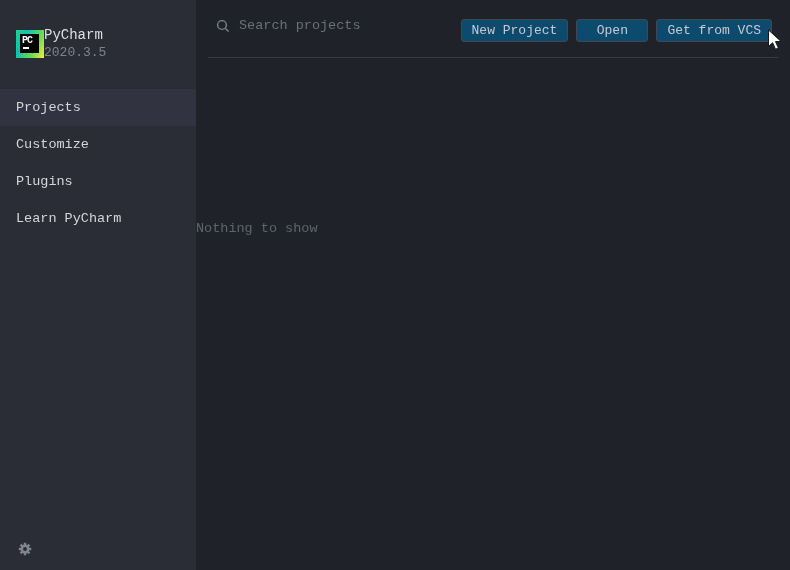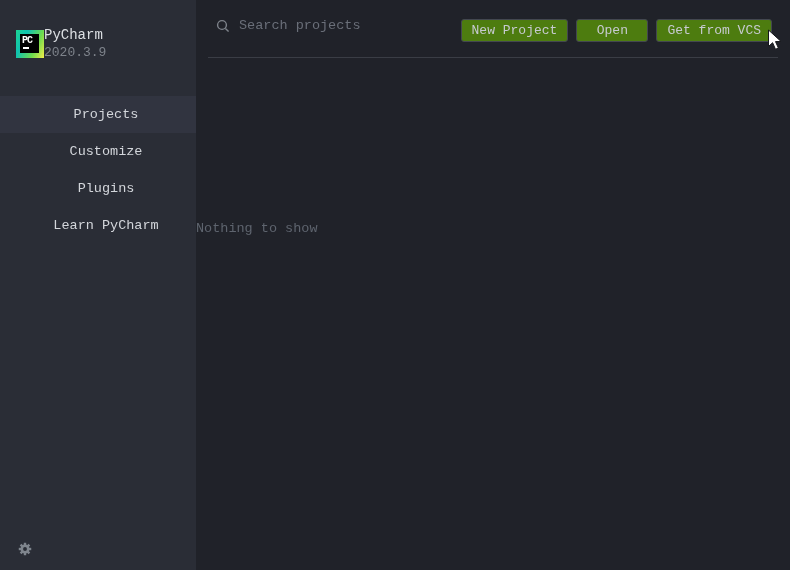--- a/index.html
+++ b/index.html
@@ -31,21 +31,21 @@
     position: absolute; left: 2px; top: 1px;
     color: #fff; font-size: 10px; font-weight: bold; letter-spacing: -1px;
   }
   .logo-inner .dash {
     position: absolute; left: 3px; top: 13px; width: 6px; height: 2px; background: #fff;
   }
   .app-meta { display: flex; flex-direction: column; gap: 3px; }
   .app-title { color: #dde0e4; font-size: 14px; line-height: 15px; }
   .app-version { color: #7e838b; font-size: 13px; line-height: 14px; }
 
-  .sidebar-nav { position: absolute; left: 0; top: 96px; width: 100%; text-align: center; }
+  .sidebar-nav { position: absolute; left: 0; top: 89px; width: 100%; }
   .sidebar-item {
     height: 37px; line-height: 37px; padding-left: 16px;
     color: #d3d6db; font-size: 13.5px; cursor: default; white-space: nowrap;
   }
   .sidebar-item.selected { background: #313440; }
 
   .settings {
     position: absolute; left: 17px; top: 541px; width: 16px; height: 16px;
   }
 
@@ -69,21 +69,21 @@
     font-family: "Liberation Mono", "DejaVu Sans Mono", monospace;
   }
   .search-input::placeholder { color: #6a6f79; opacity: 1; }
 
   .header-buttons {
     position: absolute; right: 18px; top: 19px;
     display: flex; gap: 8px;
   }
   .btn {
     height: 23px; line-height: 21px; padding: 0 10px; min-width: 72px;
-    background: #4d7c0f; border: 1px solid #434750; border-radius: 3px;
+    background: #0c4a6e; border: 1px solid #434750; border-radius: 3px;
     color: #c7cbd1; font-size: 13px; text-align: center; cursor: default;
     white-space: nowrap;
     font-family: "Liberation Mono", "DejaVu Sans Mono", monospace;
   }
 
   .empty-message {
     position: absolute; left: 0; top: 221px; width: 100%;
     text-align: left; color: #5e646e; font-size: 13.5px;
   }
 
@@ -98,21 +98,21 @@
   <div class="sidebar">
     <div class="logo-row">
       <div class="logo">
         <div class="logo-inner">
           <span class="pc">PC</span>
           <span class="dash"></span>
         </div>
       </div>
       <div class="app-meta">
         <span class="app-title">PyCharm</span>
-        <span class="app-version">2020.3.9</span>
+        <span class="app-version">2020.3.5</span>
       </div>
     </div>
 
     <div class="sidebar-nav">
       <div class="sidebar-item selected">
         <span>Projects</span>
       </div>
       <div class="sidebar-item">
         <span>Customize</span>
       </div>

